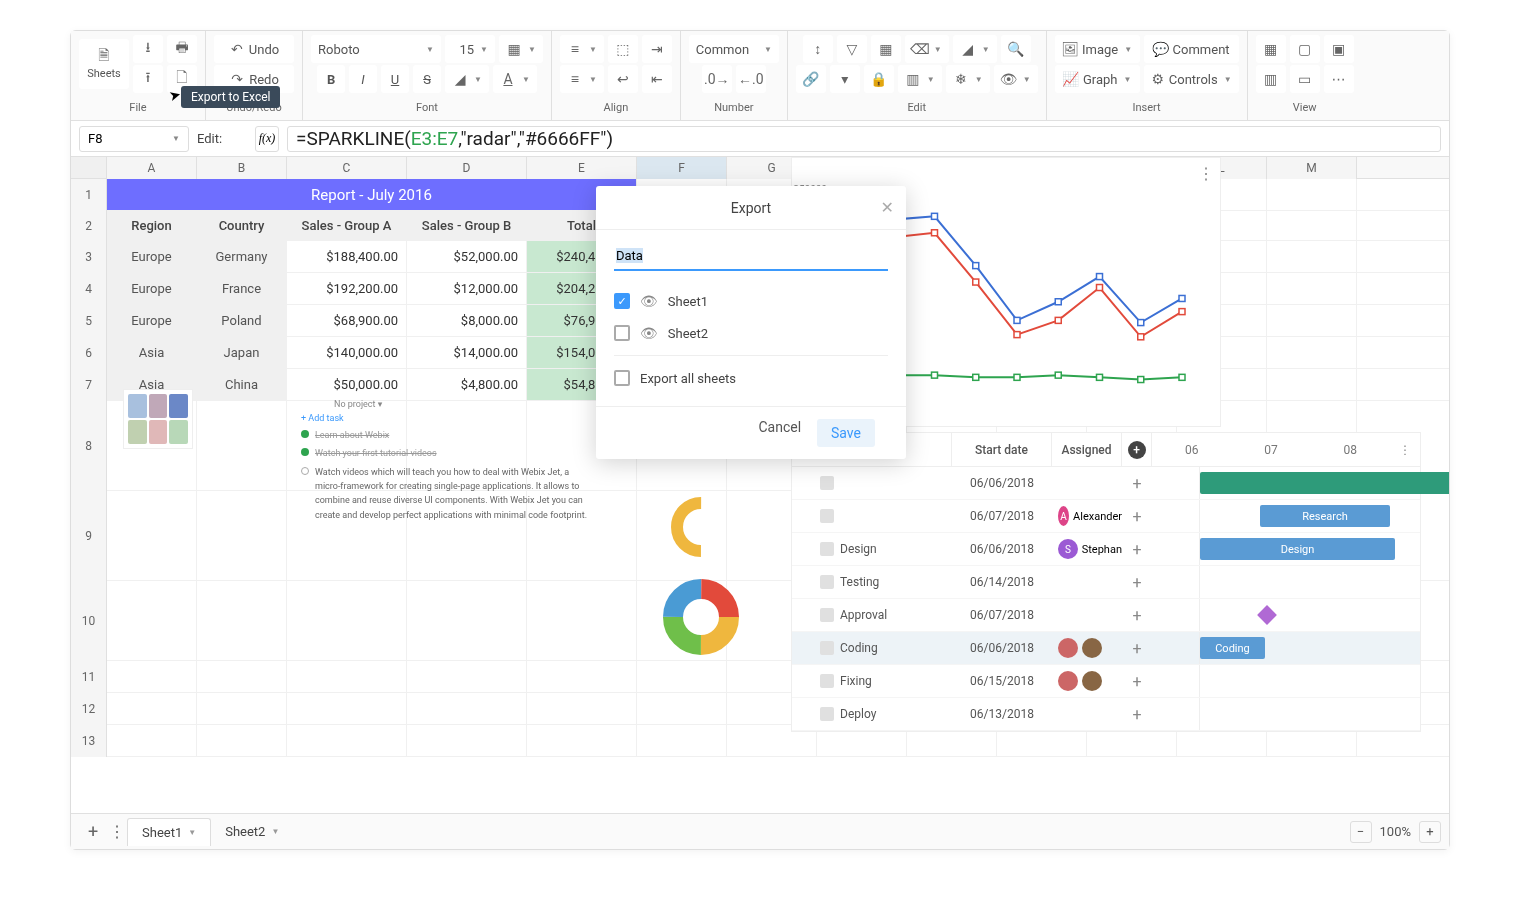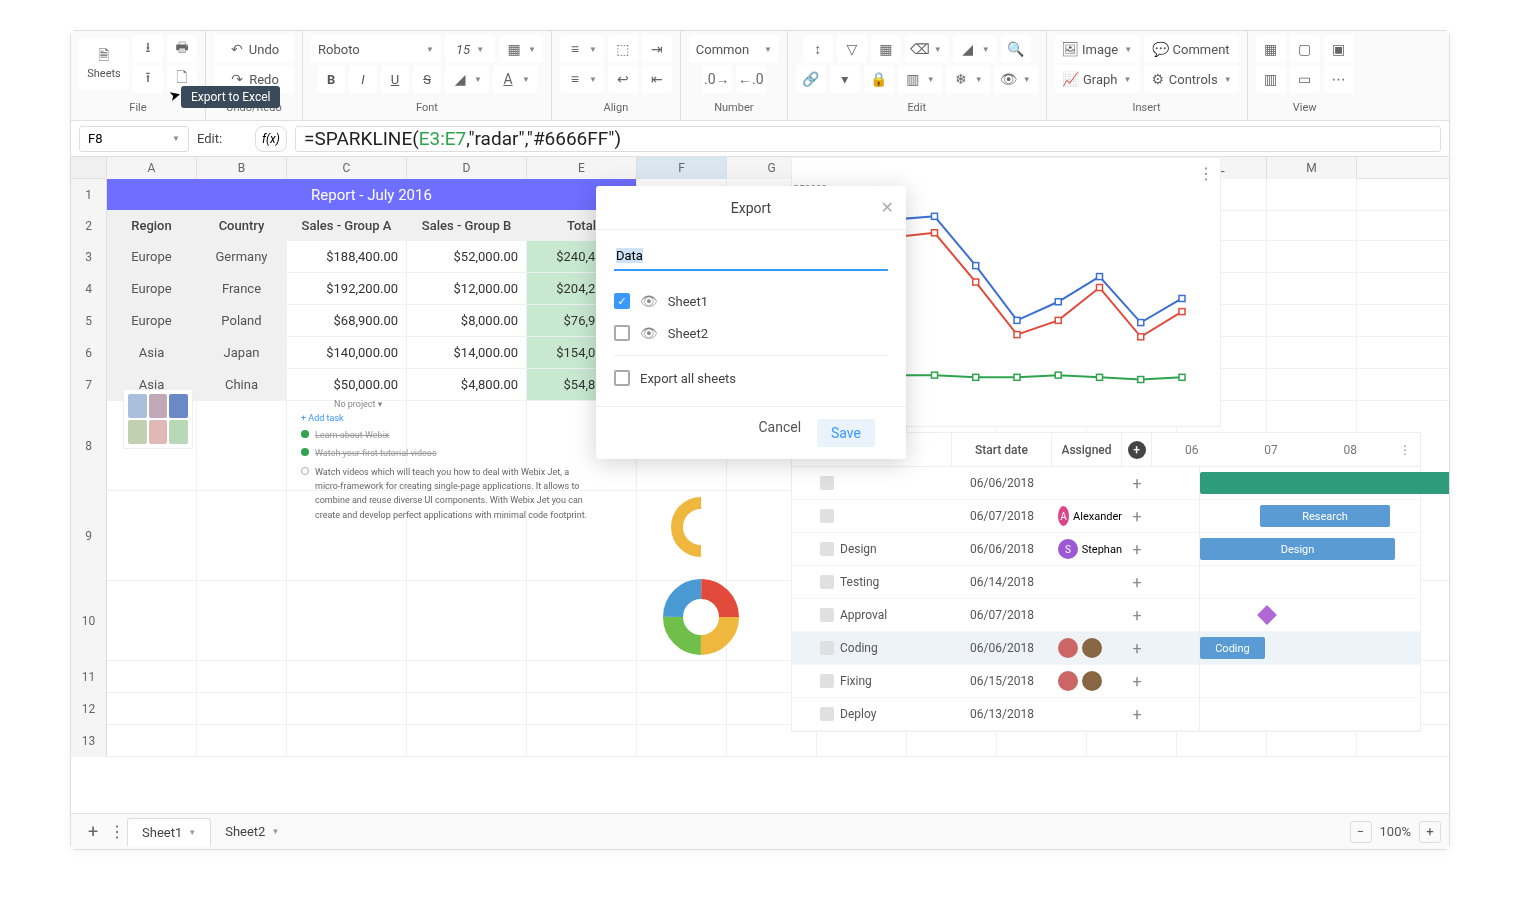--- a/index.html
+++ b/index.html
@@ -14,21 +14,21 @@
 .rbtn { min-width: 28px; height: 28px; display: flex; align-items: center; justify-content: center; border: 1px solid transparent; border-radius: 3px; background: #fff; cursor: pointer; font-size: 13px; color: #555; padding: 0 6px; gap: 4px; }
 .rlabel { font-size: 11px; color: #666; text-align: center; padding-bottom: 2px; }
 .icon { width: 16px; height: 16px; display: inline-flex; align-items: center; justify-content: center; font-size: 14px; color: #666; }
 .sheets-btn { width: 50px; height: 50px; display: flex; flex-direction: column; align-items: center; justify-content: center; font-size: 11px; gap: 2px; }
 .dd-arrow { font-size: 8px; color: #888; margin-left: 2px; }
 
 
 .formula-bar { display: flex; align-items: center; height: 36px; border-bottom: 1px solid #e0e0e0; padding: 0 8px; gap: 8px; }
 .cellref { width: 110px; height: 26px; border: 1px solid #ddd; border-radius: 3px; padding: 0 8px; font-size: 13px; display: flex; align-items: center; justify-content: space-between; }
 .edit-label { font-size: 13px; color: #444; width: 50px; }
-.fx-btn { width: 32px; height: 26px; border: 1px solid #ddd; border-radius: 8px; display: flex; align-items: center; justify-content: center; font-size: 12px; font-style: italic; }
+.fx-btn { width: 24px; height: 26px; border: 1px solid #ddd; border-radius: 3px; display: flex; align-items: center; justify-content: center; font-size: 12px; font-style: italic; font-family: Liberation Serif, serif; }
 .formula-input { flex: 1; height: 26px; border: 1px solid #ddd; border-radius: 3px; padding: 0 8px; font-size: 19px; display: flex; align-items: center; }
 .formula-input .fn { color: #222; }
 .formula-input .ref { color: #2ea44f; }
 
 
 .grid-area { position: relative; height: calc(100% - 90px - 36px - 36px); overflow: hidden; }
 .colheads { display: flex; height: 22px; background: #f8f8f8; border-bottom: 1px solid #e0e0e0; }
 .colhead, .rowhead { display: flex; align-items: center; justify-content: center; font-size: 12px; color: #666; border-right: 1px solid #e0e0e0; background: #f5f5f5; }
 .colhead { height: 22px; }
 .corner { width: 36px; height: 22px; background: #f0f0f0; border-right: 1px solid #e0e0e0; border-bottom: 1px solid #e0e0e0; }
@@ -168,21 +168,21 @@
     <div class="rlabel">Undo/Redo</div>
   </div>
 
   <div class="rgroup">
     <div class="rgroup-rows">
       <div class="rrow">
         <div class="rbtn" style="width:130px; justify-content:space-between;">
               <span>Roboto</span>
               <span class="dd-arrow">▼</span>
             </div>
-        <div class="rbtn" style="width:50px; justify-content:center;font-style:italic;">
+        <div class="rbtn" style="width:50px; justify-content:flex-end;">
               <span>15</span>
               <span class="dd-arrow">▼</span>
             </div>
         <div class="rbtn">
               <span class="icon">▦</span>
               <span class="dd-arrow">▼</span>
             </div>
       </div>
       <div class="rrow">
         <div class="rbtn">

